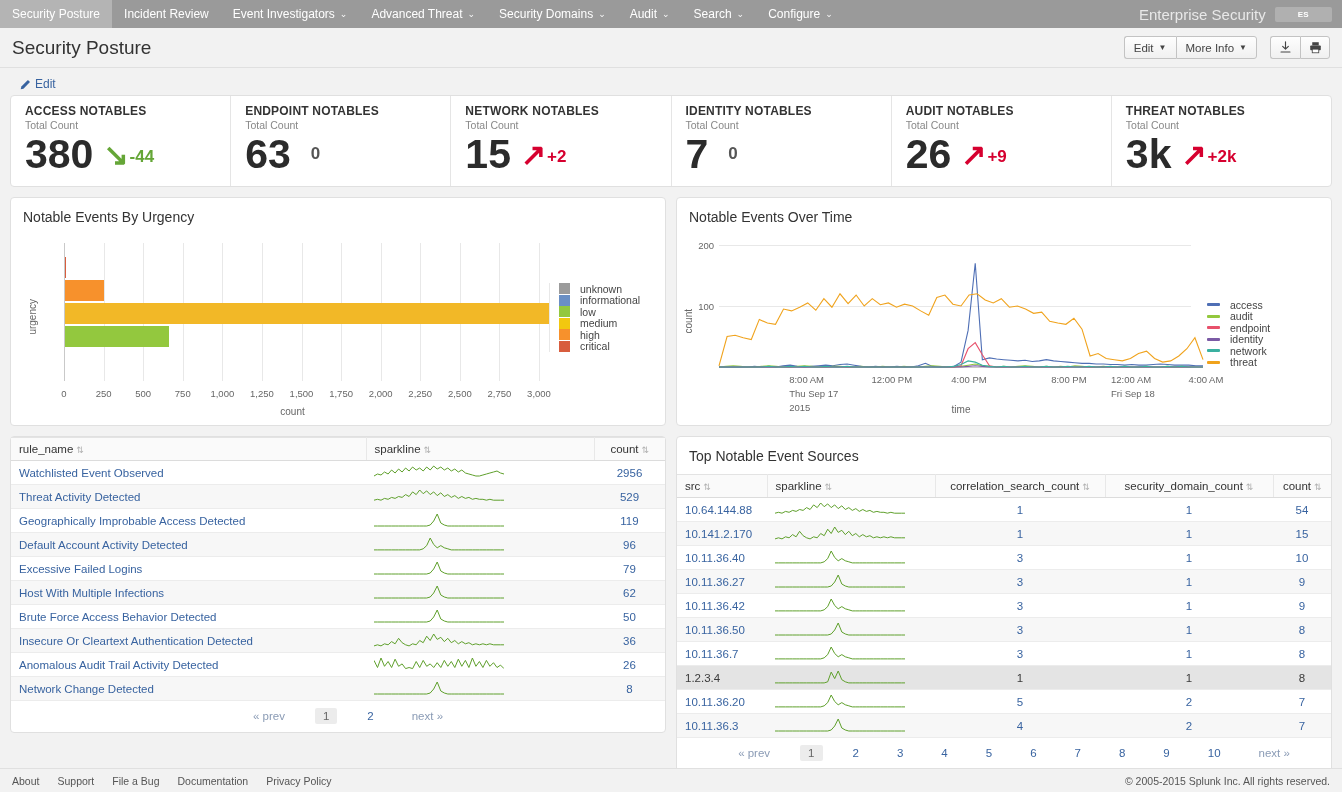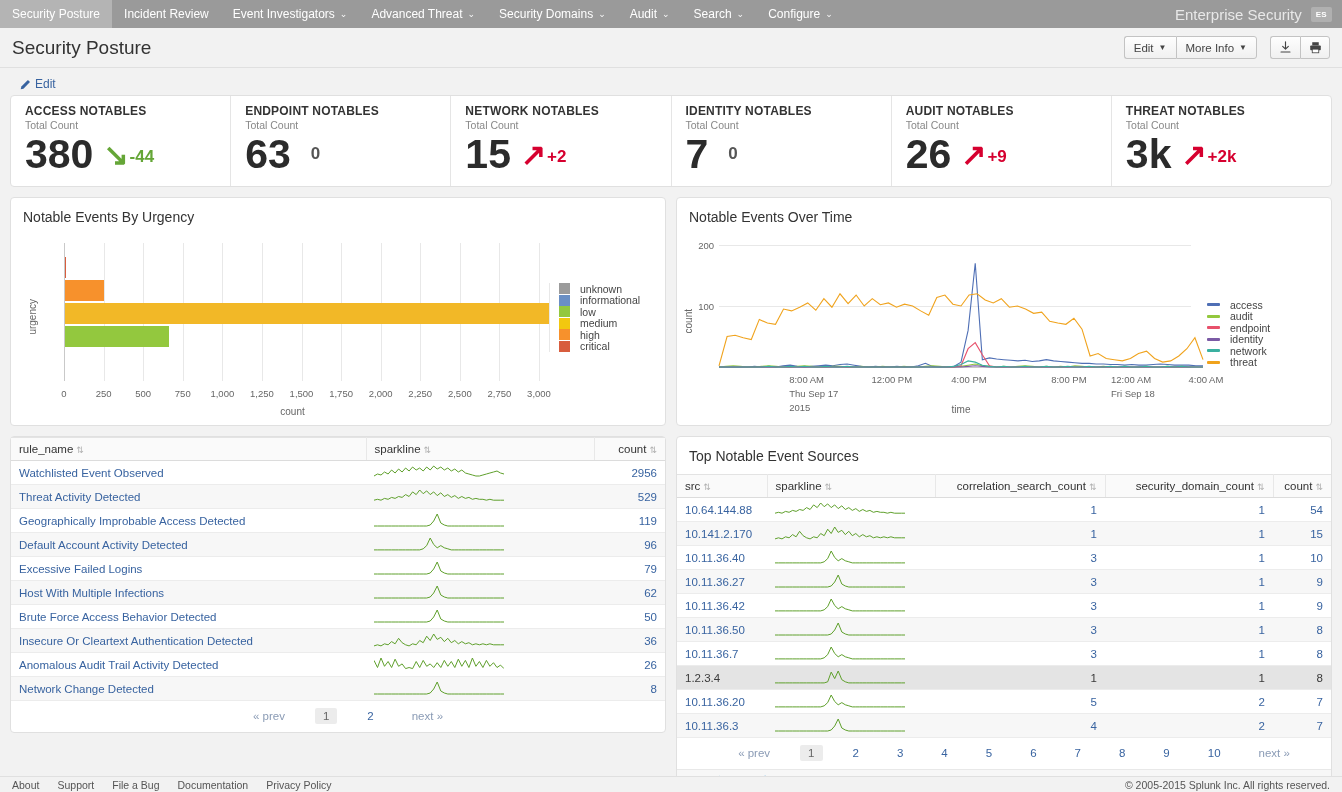--- a/index.html
+++ b/index.html
@@ -20,21 +20,21 @@
   }
   .nav-item.active { background: #b4b4b4; color: #fff; }
   .nav-item .caret { margin-left: 5px; font-size: 9px; opacity: .95; }
   .nav-spacer { flex: 1; }
   .nav-brand {
     display: flex; align-items: center; padding-right: 10px; gap: 9px;
   }
   .nav-brand .brand-text { font-size: 15px; color: #e8e8e8; }
   .nav-brand .brand-badge {
     background: #b0b0b0; color: #fff; font-size: 8px; font-weight: bold;
-    padding: 3px 5px; border-radius: 2px; letter-spacing: .3px;
+    padding: 3px 23px; border-radius: 2px; letter-spacing: .3px;
   }
 
   
   .page-header {
     height: 40px; background: #f2f2f2; border-bottom: 1px solid #e0e0e0;
     display: flex; align-items: center; padding: 0 12px;
   }
   .page-title { font-size: 19px; font-weight: 400; color: #333; }
   .header-actions { margin-left: auto; display: flex; align-items: center; gap: 7px; }
   .btn {
@@ -148,21 +148,21 @@
   
   .table-panel { display: flex; flex-direction: column; }
   table { width: 100%; border-collapse: collapse; table-layout: fixed; }
   thead th {
     font-size: 11.5px; font-weight: normal; color: #333; text-align: left;
     padding: 5px 8px; background: #fafafa;
     border-top: 1px solid #e3e3e3; border-bottom: 1px solid #dcdcdc;
     border-right: 1px solid #e8e8e8; white-space: nowrap; cursor: pointer;
   }
   thead th:last-child { border-right: none; }
-  th.num, td.num { text-align: right; }
+  th.num, td.num { text-align: center; }
   .sortc { color: #b0b0b0; font-size: 9px; margin-left: 3px; }
   tbody td {
     font-size: 11.5px; padding: 4px 8px; border-bottom: 1px solid #ececec;
     color: #3863a0; white-space: nowrap; overflow: hidden; text-overflow: ellipsis;
   }
   tbody tr:nth-child(even) { background: #f7f7f7; }
   tbody tr.hover { background: #e4e4e4; }
   tbody tr.hover td { color: #3a3a3a; }
   td.link { cursor: pointer; }
   .spark { display: block; }
@@ -177,21 +177,21 @@
 
   .panel-footer {
     display: flex; align-items: center; height: 24px; padding: 0 10px;
     border-top: 1px solid #e8e8e8; background: #f7f7f7; gap: 13px;
   }
   .pf-icon { cursor: pointer; display: flex; align-items: center; }
   .pf-time { margin-left: auto; font-size: 10.5px; color: #999; }
 
   
   .site-footer {
-    position: absolute; left: 0; right: 0; bottom: 0; height: 16px;
+    position: absolute; left: 0; right: 0; bottom: 0; height: 24px;
     border-top: 1px solid #e0e0e0; background: #f2f2f2;
     display: flex; align-items: center; padding: 0 12px;
   }
   .site-footer a { font-size: 10.5px; color: #555; margin-right: 18px; text-decoration: none; cursor: pointer; }
   .copyright { margin-left: auto; font-size: 10.5px; color: #555; }
 </style>
 </head>
 <body>
 
 <div class="navbar">

